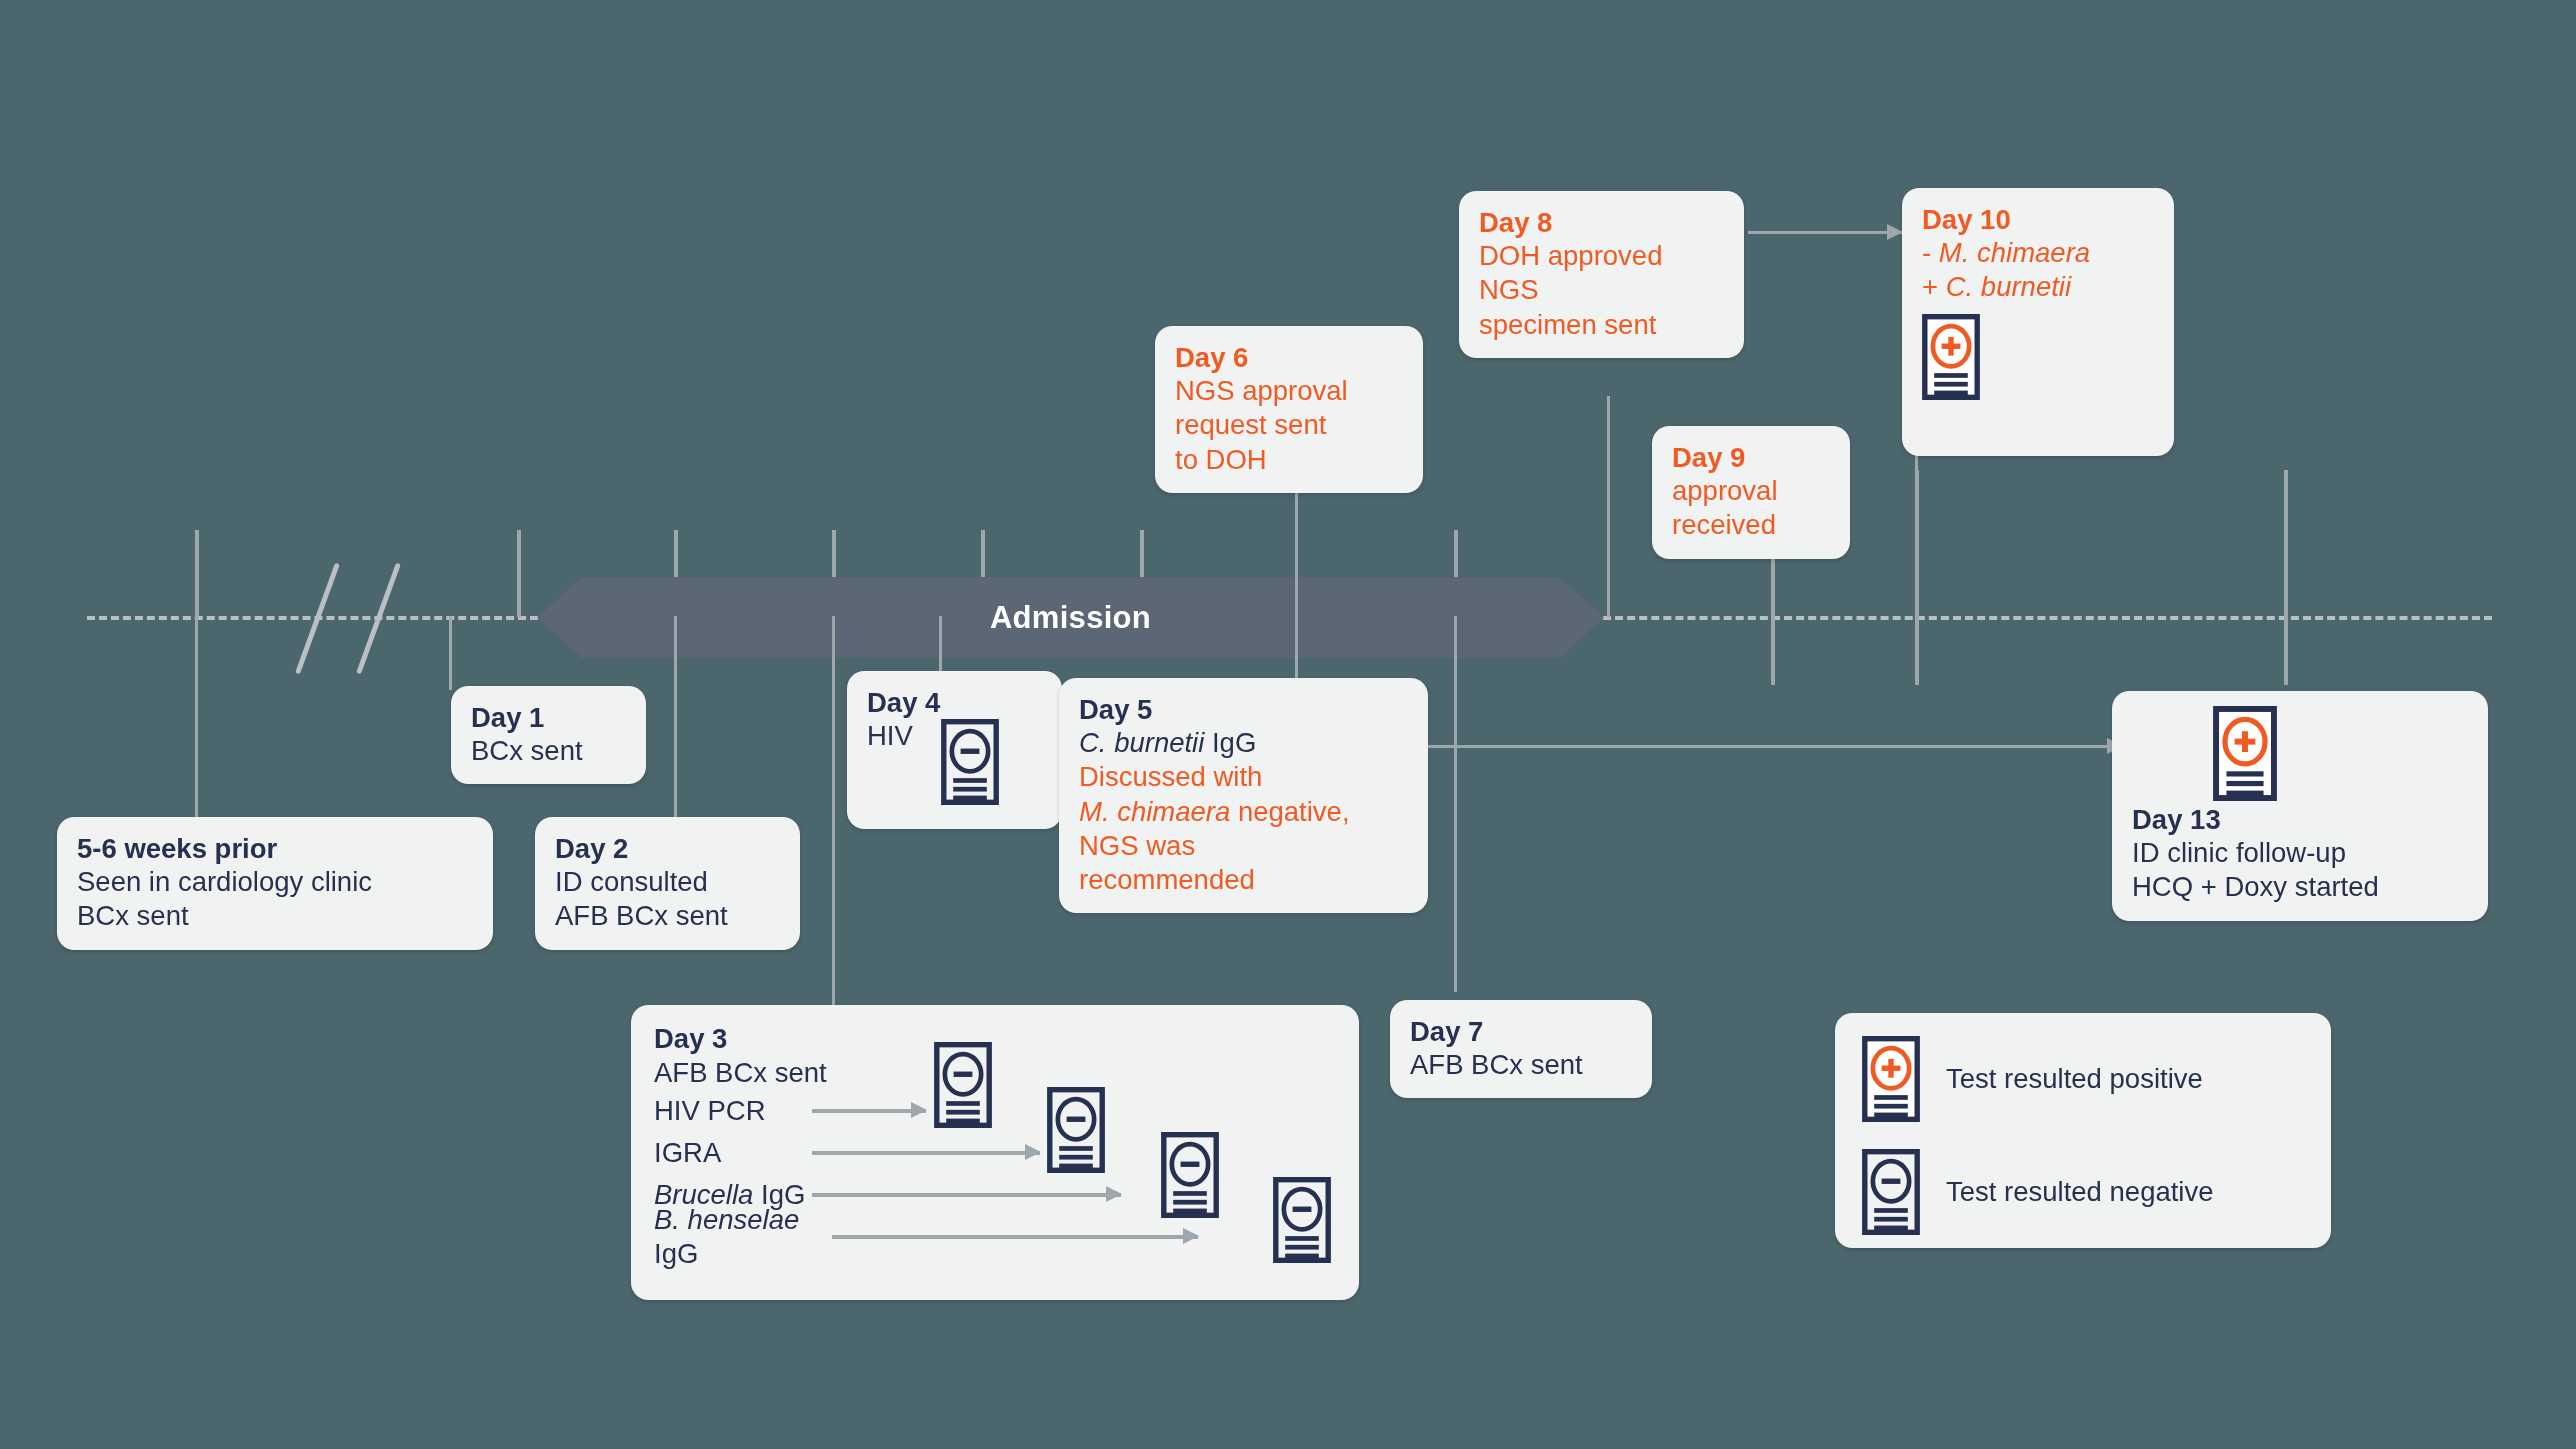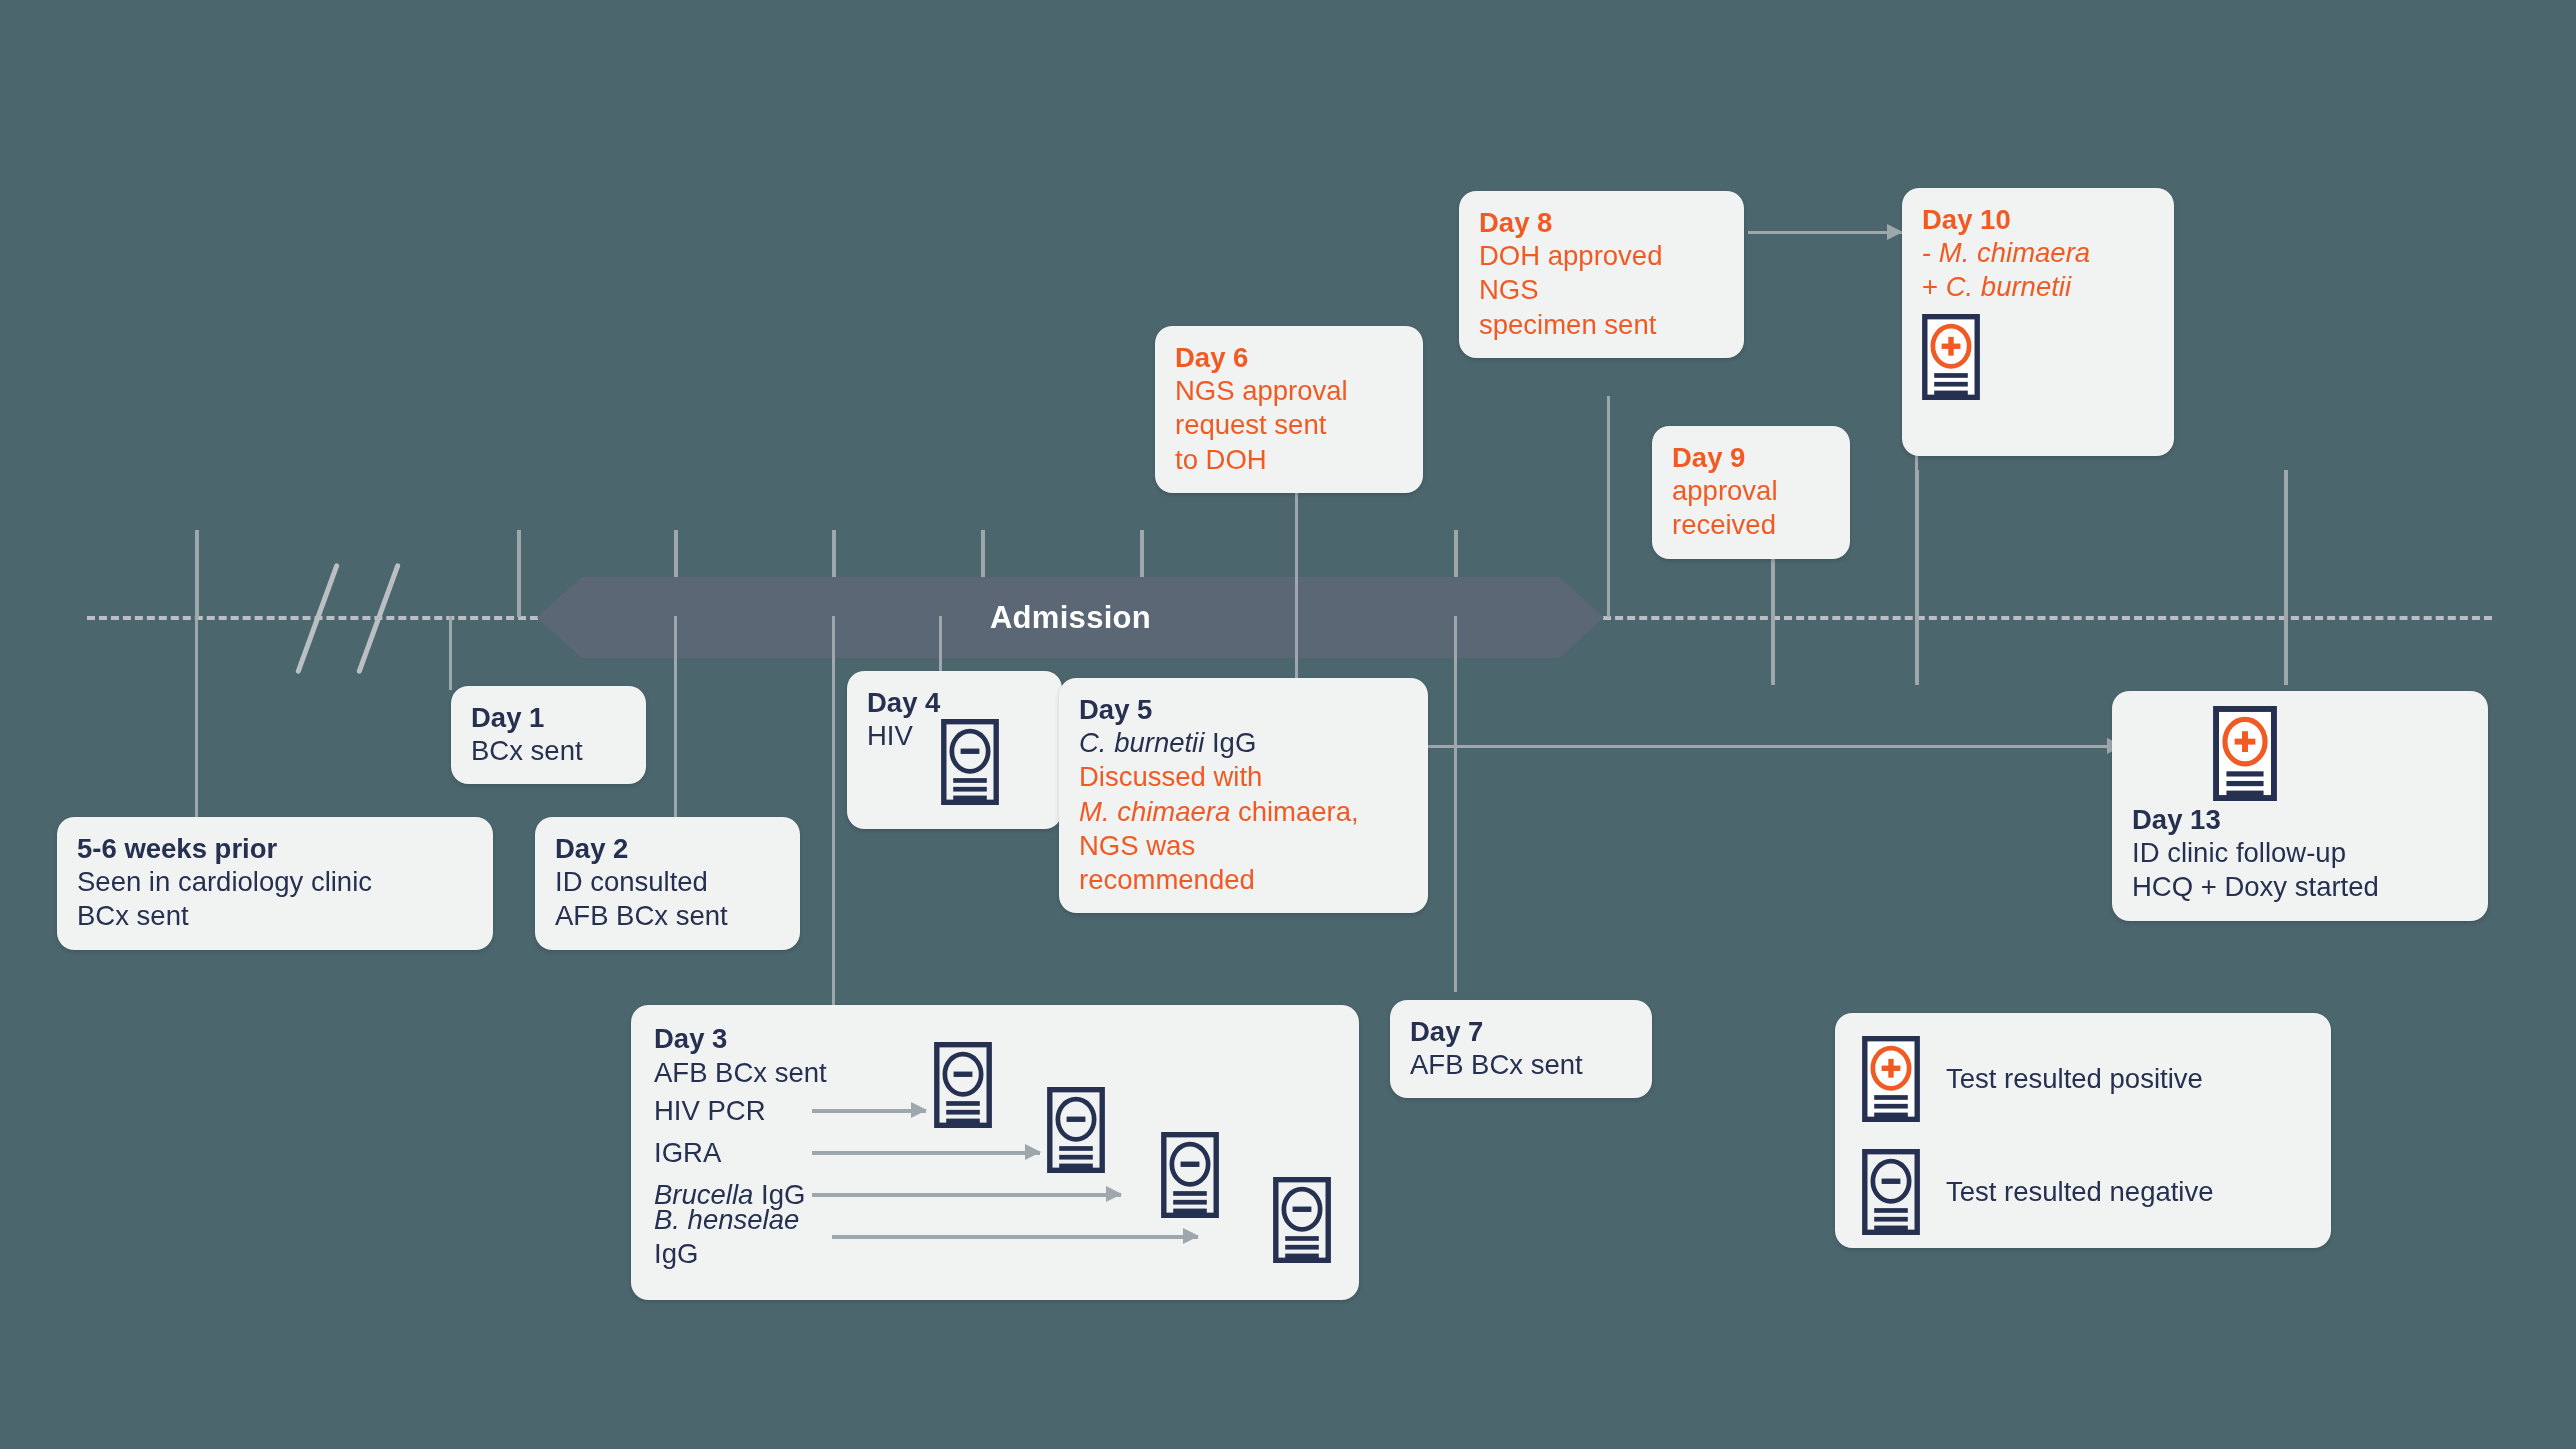--- a/index.html
+++ b/index.html
@@ -152,21 +152,21 @@
     </div>
   </div>
 
   <div class="card" style="left:1059px;top:678px;width:369px;">
     <span class="ttl navy">Day 5</span>
     <span class="ln navy">
       <i class="ital">C. burnetii</i><b style="font-weight:400"> IgG</b>
     </span>
     <span class="ln orange">Discussed with</span>
     <span class="ln orange">
-      <i class="ital">M. chimaera</i><b style="font-weight:400"> chimaera,</b>
+      <i class="ital">M. chimaera</i><b style="font-weight:400"> negative,</b>
     </span>
     <span class="ln orange">NGS was</span>
     <span class="ln orange">recommended</span>
   </div>
 
   <div class="card" style="left:1155px;top:282px;width:268px;margin-top:44px;">
     <span class="ttl orange">Day 6</span>
     <span class="ln orange">NGS approval</span>
     <span class="ln orange">request sent</span>
     <span class="ln orange">to DOH</span>

